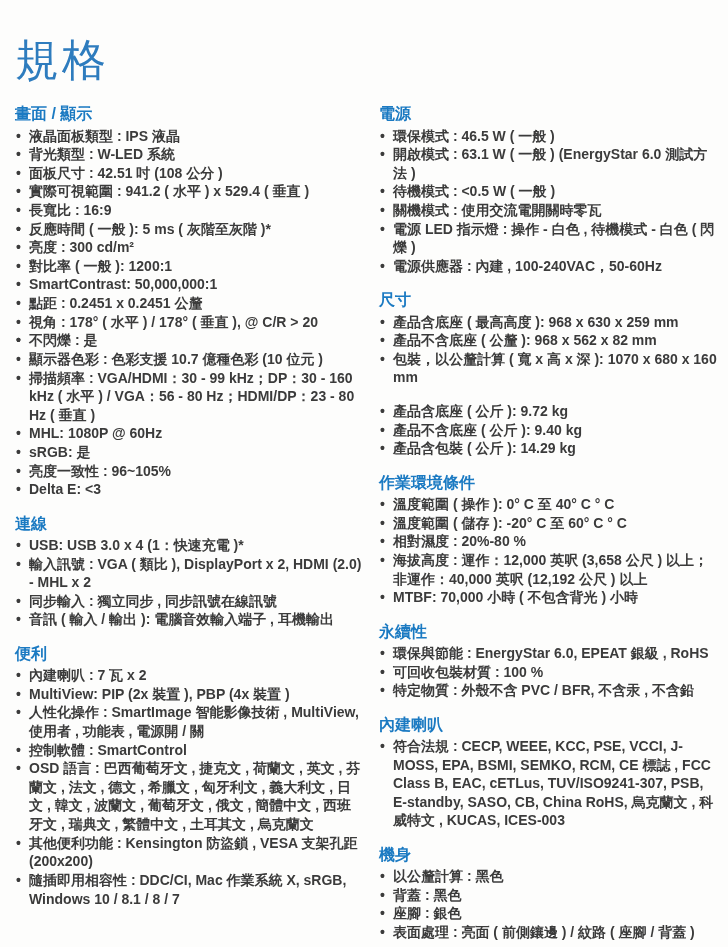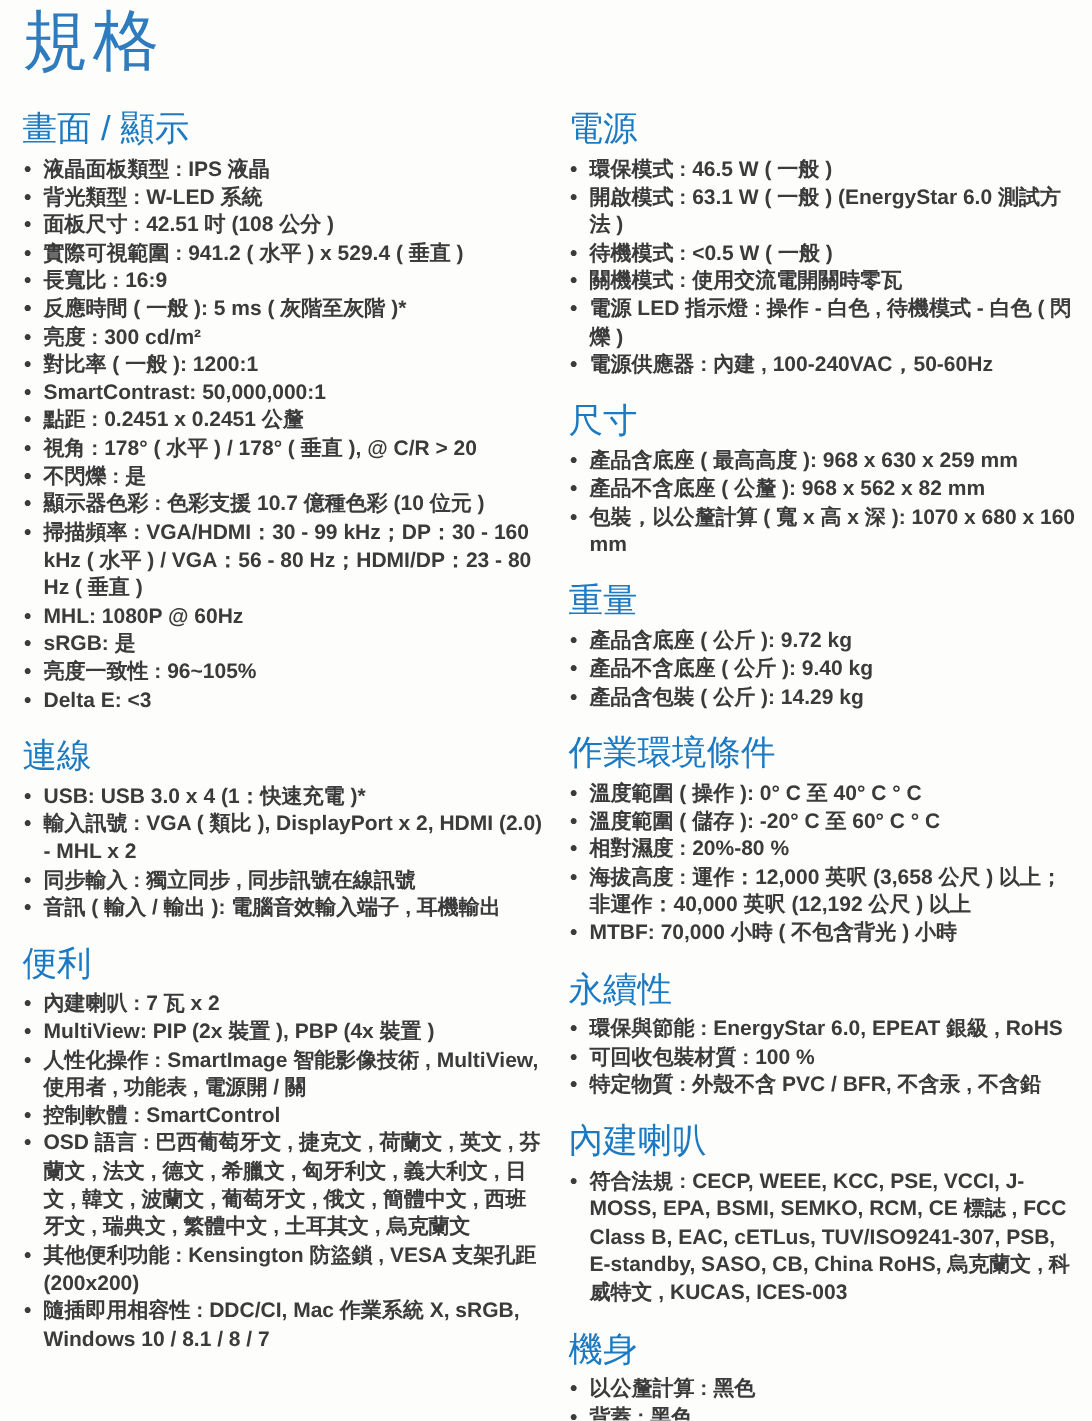--- a/index.html
+++ b/index.html
@@ -9,42 +9,43 @@
     background: #fdfdfc;
     overflow: hidden;
     font-family: "Liberation Sans", "DejaVu Sans", sans-serif;
     color: #3b3b3b;
   }
   .page {
     box-sizing: border-box;
     width: 728px;
     height: 723px;
     padding: 4px 8px 0 15px;
+    margin-top: 32px;
   }
   .page-title {
     color: #2e7cbe;
     font-size: 44px;
     font-weight: 400;
     line-height: 1.1;
     margin: 0 0 20px 0;
     letter-spacing: 3px;
   }
   .columns {
     display: flex;
     gap: 16px;
     align-items: flex-start;
   }
   .col { flex: 0 0 auto; }
   .col-left  { width: 348px; }
   .col-right { width: 341px; }
   .spec-section { margin-bottom: 15px; }
   .section-title {
     color: #1b7ac2;
-    font-size: 23px;
-    font-weight: 400;
+    font-size: 16px;
+    font-weight: 700;
     line-height: 1.2;
     margin: 0 0 3px 0;
   }
   .spec-list {
     list-style: none;
     margin: 0;
     padding: 0;
     font-size: 14px;
     font-weight: 600;
     line-height: 1.33;
@@ -166,21 +167,20 @@
     <ul class="spec-list">
   <li class="spec-item"><span class="bullet">•</span><span class="item-text">產品含底座 ( 最高高度 ): 968 x 630 x 259 mm</span></li>
 
   <li class="spec-item"><span class="bullet">•</span><span class="item-text">產品不含底座 ( 公釐 ): 968 x 562 x 82 mm</span></li>
 
   <li class="spec-item"><span class="bullet">•</span><span class="item-text">包裝，以公釐計算 ( 寬 x 高 x 深 ): 1070 x 680 x 160 mm</span></li>
 </ul>
   </section>
 
   <section class="spec-section">
-    <h2 class="section-title">重量</h2>
     <ul class="spec-list">
   <li class="spec-item"><span class="bullet">•</span><span class="item-text">產品含底座 ( 公斤 ): 9.72 kg</span></li>
 
   <li class="spec-item"><span class="bullet">•</span><span class="item-text">產品不含底座 ( 公斤 ): 9.40 kg</span></li>
 
   <li class="spec-item"><span class="bullet">•</span><span class="item-text">產品含包裝 ( 公斤 ): 14.29 kg</span></li>
 </ul>
   </section>
 
   <section class="spec-section">

